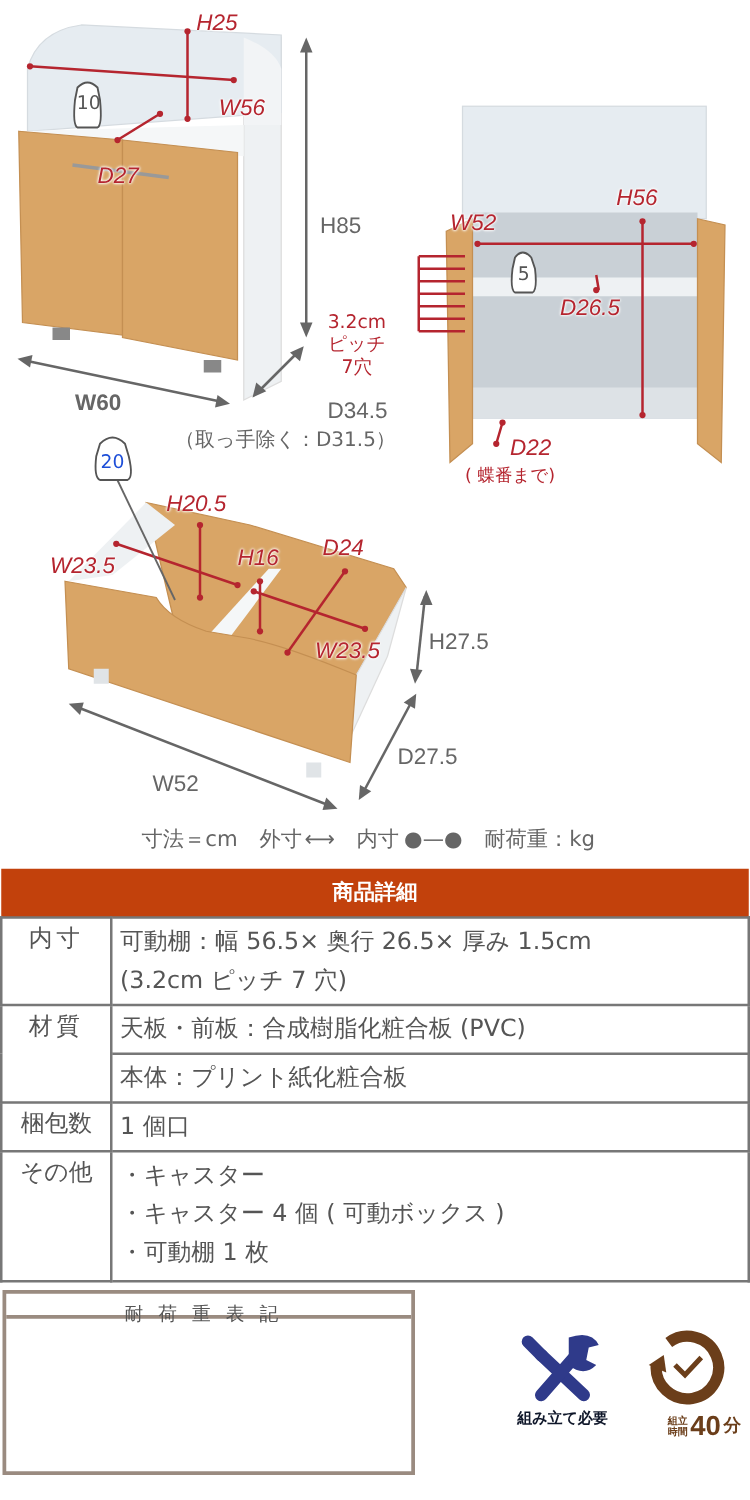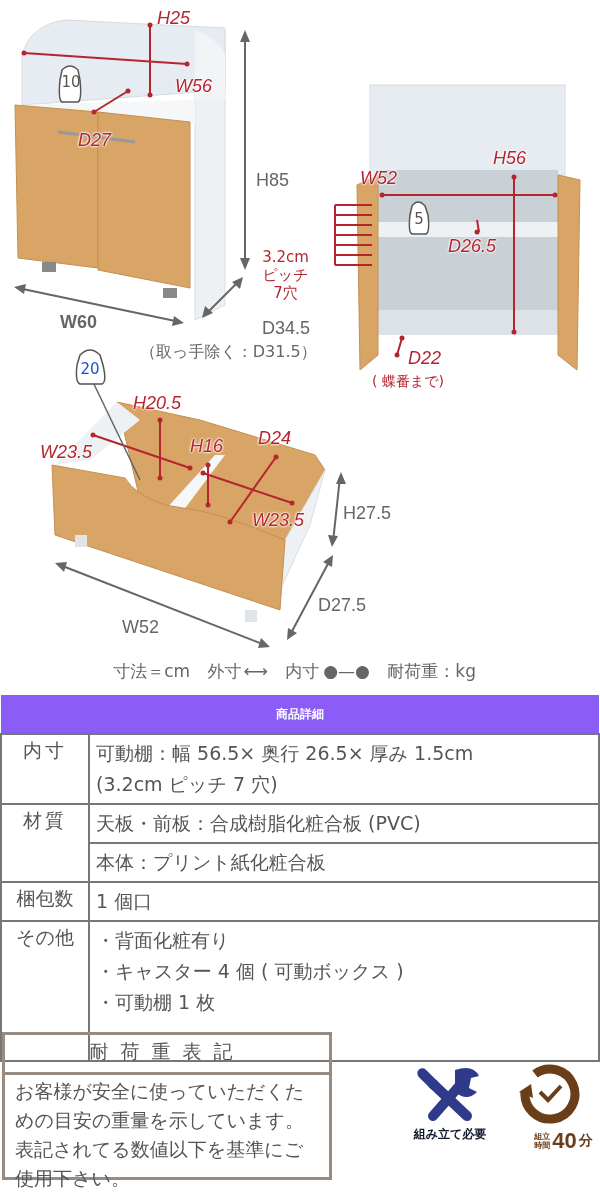--- a/index.html
+++ b/index.html
@@ -7,27 +7,27 @@
   .abs { position: absolute; }
   .dim-red { color: #b5252f; font-family: "Liberation Sans", sans-serif; font-size: 18px; text-shadow: 0 0 2px #fff, 0 0 2px #fff, 0 0 3px #fff; white-space: nowrap; font-style: italic; }
   .dim-gray { color: #666; font-family: "Liberation Sans", sans-serif; font-size: 18px; white-space: nowrap; }
   .cjk-red { color: #b5252f; font-size: 15px; white-space: nowrap; line-height: 18px; }
   .gray-note { color: #666; font-size: 15px; white-space: nowrap; }
 
   .legend { position: absolute; top: 660px; left: 0; width: 482px; text-align: right; font-size: 17px; color: #666; }
   .legend span { margin: 0 6px; }
 
   .spec-table { position: absolute; top: 695px; left: 0; width: 600px; border-collapse: collapse; }
-  .spec-head { background: #8b5cf6; color: #fff; text-align: center; font-size: 12px; height: 38px; line-height: 38px; }
+  .spec-head { background: #c2410c; color: #fff; text-align: center; font-size: 17px; height: 38px; line-height: 38px; }
   .spec-table td { border: 2px solid #777; font-size: 19px; color: #555; vertical-align: top; }
   .spec-label { width: 88px; text-align: center; padding-top: 3px; letter-spacing: 3px; }
   .spec-val { padding: 3px 6px; line-height: 31px; }
 
   .load-box { position: absolute; top: 1032px; left: 2px; width: 330px; height: 148px; border: 3px solid #9a8b80; }
-  .load-title { height: 40px; border-bottom: 3px solid #9a8b80; text-align: center; font-size: 19px; letter-spacing: 12px; line-height: 32px; color: #555; }
+  .load-title { height: 20px; border-bottom: 3px solid #9a8b80; text-align: center; font-size: 15px; letter-spacing: 12px; line-height: 32px; color: #555; }
   .load-body { padding: 2px 10px; font-size: 19px; line-height: 29px; color: #555; }
 
   .icon-label-blue { color: #0f172a; font-size: 12px; font-weight: bold; }
   .icon-label-brown { color: #6b3e1a; font-weight: bold; }
 </style>
 </head>
 <body>
 
 <div class="abs" style="left:0;top:0;width:300px;height:330px;">
   <svg width="300" height="330" viewBox="0 0 300 330">
@@ -199,33 +199,32 @@
     <td class="spec-val">天板・前板：合成樹脂化粧合板 (PVC)</td>
   </tr>
   <tr>
     <td class="spec-val">本体：プリント紙化粧合板</td>
   </tr>
   <tr>
     <td class="spec-label" style="letter-spacing:0">梱包数</td>
     <td class="spec-val">1 個口</td>
   </tr>
   <tr>
-    <td class="spec-label" style="letter-spacing:0;height:140px;">その他</td>
+    <td class="spec-label" style="letter-spacing:0;height:104px;">その他</td>
     <td class="spec-val">
-      <div>・背面化粧有り</div>
+      <div>・キャスター</div>
       <div>・キャスター 4 個 ( 可動ボックス )</div>
       <div>・可動棚 1 枚</div>
     </td>
   </tr>
 </tbody>
   </table>
 
 <div class="load-box">
   <div class="load-title">耐荷重表記</div>
-  <div class="load-body">お客様が安全に使っていただくための目安の重量を示しています。表記されてる数値以下を基準にご使用下さい。</div>
 </div>
 
 <div class="abs" style="left:405px;top:1062px;width:90px;text-align:center;">
   <svg width="70" height="60" viewBox="0 0 70 60">
     <g fill="#2f3a8a">
       <rect x="8" y="4" width="10" height="26" rx="5" transform="rotate(-45 13 17)"></rect>
       <line x1="18" y1="22" x2="52" y2="54" stroke="#2f3a8a" stroke-width="10" stroke-linecap="round"></line>
       <line x1="18" y1="54" x2="46" y2="22" stroke="#2f3a8a" stroke-width="10" stroke-linecap="round"></line>
       <path d="M40,8 Q58,2 64,14 L56,16 L54,26 L62,30 Q52,40 40,30 Z"></path>
     </g>

